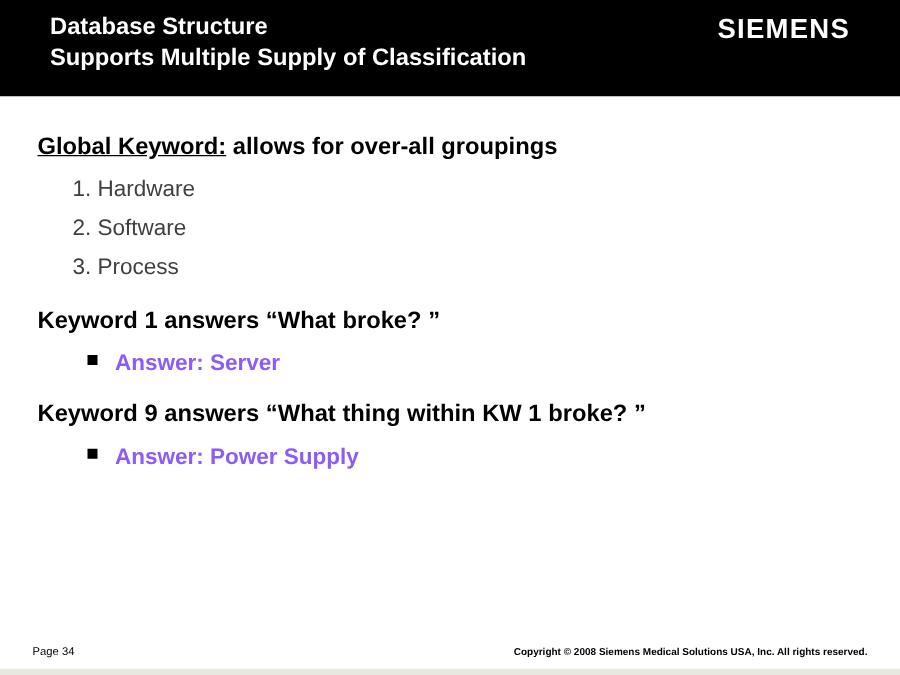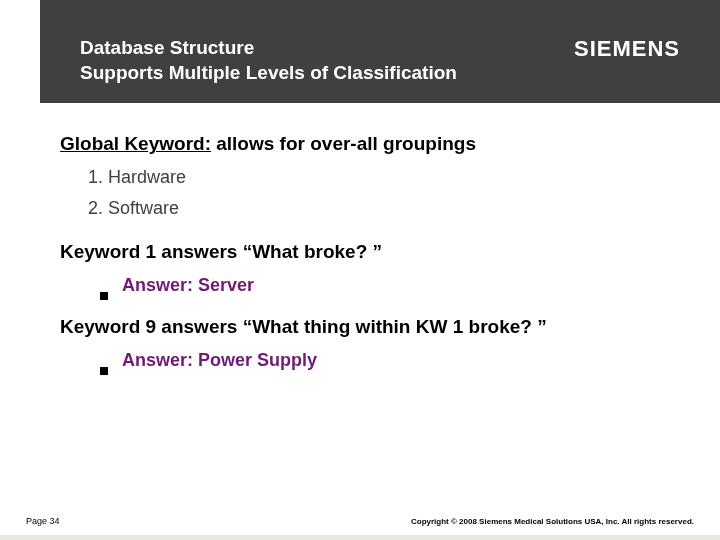--- a/index.html
+++ b/index.html
@@ -9,42 +9,41 @@
     }
     body {
       width: 720px;
       height: 540px;
       font-family: Arial, Helvetica, sans-serif;
       background: #fff;
       position: relative;
       overflow: hidden;
     }
     .header {
-      background: #404040;
+      background: #000000;
       color: #fff;
-      padding: 36px 40px 18px 40px;
+      padding: 10px 40px 18px 40px;
       display: flex;
       justify-content: space-between;
       align-items: flex-start;
-      margin-left: 40px;
     }
     .header-title {
       font-size: 19px;
       font-weight: bold;
       line-height: 1.3;
     }
     .logo {
       font-size: 22px;
       font-weight: bold;
       letter-spacing: 1px;
       color: #fff;
       font-family: Liberation Sans, sans-serif;
     }
     .content {
-      padding: 30px 40px 0 60px;
+      padding: 30px 40px 0 30px;
     }
     .section-heading {
       font-size: 19px;
       font-weight: bold;
       color: #000;
       margin-bottom: 12px;
     }
     .section-heading .underline {
       text-decoration: underline;
     }
@@ -58,24 +57,24 @@
       color: #404040;
       margin-bottom: 10px;
     }
     .bullet-list {
       margin-left: 40px;
       margin-bottom: 20px;
     }
     .bullet-item {
       font-size: 18px;
       font-weight: bold;
-      color: #701a75;
+      color: #8b5cf6;
       margin-bottom: 10px;
       display: flex;
-      align-items: flex-end;
+      align-items: flex-start;
     }
     .bullet-marker {
       display: inline-block;
       width: 8px;
       height: 8px;
       background: #000;
       margin-right: 14px;
       flex-shrink: 0;
       position: relative;
       top: 4px;
@@ -104,33 +103,34 @@
       height: 5px;
       background: #e8e8e0;
     }
   </style>
 </head>
 <body>
 
 <div class="header">
   <div class="header-title">
     <span>Database Structure</span><br>
-    <span>Supports Multiple Levels of Classification</span>
+    <span>Supports Multiple Supply of Classification</span>
   </div>
   <div class="logo">SIEMENS</div>
 </div>
 
 <div class="content">
 
   <div class="section-heading">
     <span class="underline">Global Keyword:</span><span> allows for over-all groupings</span>
   </div>
   <div class="ol-list">
     <div class="ol-item">1. <span>Hardware</span></div>
     <div class="ol-item">2. <span>Software</span></div>
+    <div class="ol-item">3. <span>Process</span></div>
   </div>
 
   <div class="section-heading">Keyword 1 answers “What broke? ”</div>
   <div class="bullet-list">
     <div class="bullet-item">
       <span class="bullet-marker"></span>
       <span><span>Answer: </span><span>Server</span></span>
     </div>
   </div>
 

